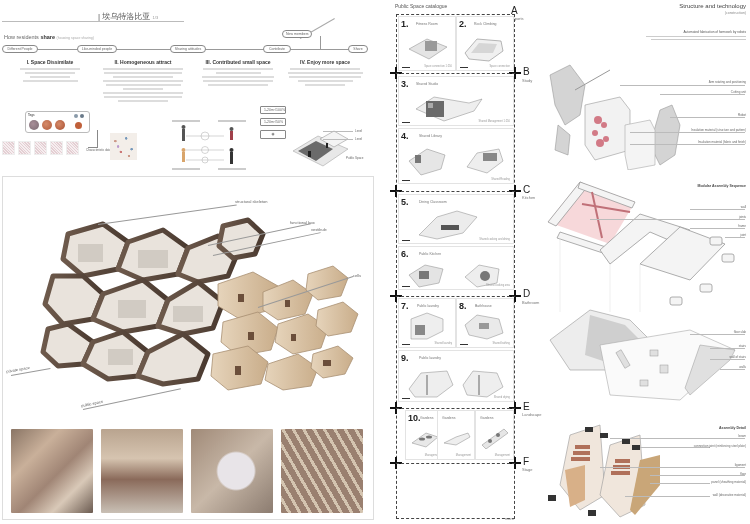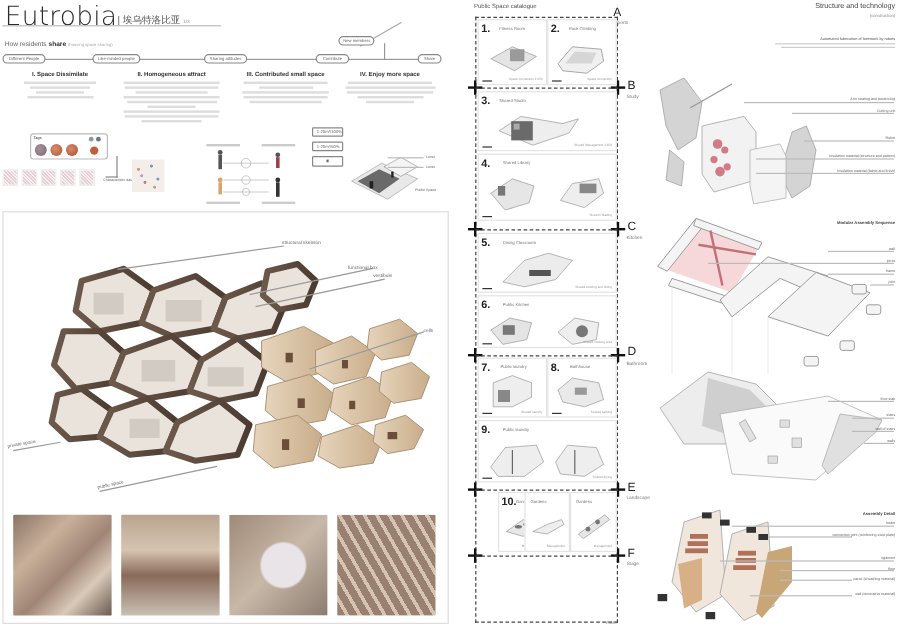--- a/index.html
+++ b/index.html
@@ -75,21 +75,20 @@
   .rt-note { right: 4px; top: 30px; width: 110px; font-size: 3.2px; color: #555; text-align: right; line-height: 4px; }
   .rt-note span { display: block; height: 1.5px; background: #ccc; margin: 1.5px 0 0 auto; }
   .callout-line { position: absolute; height: 1px; background: #bbb; }
   .callout-text { position: absolute; font-size: 3px; color: #666; text-align: right; white-space: nowrap; }
   .section-heading { position: absolute; font-size: 3.5px; color: #444; font-weight: bold; white-space: nowrap; }
 </style>
 </head>
 <body>
 
 <div id="left-panel" class="abs">
-  <div class="abs title">Eutrobia</div>
   <div class="abs title-sub">
     <span>| 埃乌特洛比亚</span>
     <span style="font-size:4px;color:#999">1/3</span>
   </div>
   <div class="abs title-rule"></div>
 
   <div class="abs share-heading">
     <span>How residents</span>
     <b>share</b>
     <span style="font-size:3.5px;color:#aaa">(housing space sharing)</span>
@@ -415,21 +414,21 @@
     <div class="cell-name" style="left:20px">Public laundry</div>
     <svg class="iso" style="left:8px;top:14px" width="100" height="34" viewBox="0 0 100 34">
         <polygon points="2,24 14,8 40,6 46,20 30,32 8,32" fill="#eee" stroke="#888" stroke-width="0.5"></polygon>
         <polygon points="56,20 66,6 90,8 96,22 80,32 60,30" fill="#eee" stroke="#888" stroke-width="0.5"></polygon>
         <line x1="20" y1="10" x2="20" y2="30" stroke="#666"></line>
         <line x1="72" y1="10" x2="72" y2="30" stroke="#666"></line>
       </svg>
     <div class="cell-scale"></div>
       <div class="cell-caption">Shared drying</div>
   </div>
-  <div class="cell" style="left:30px;top:410px;width:39px;height:50px">
+  <div class="cell" style="left:20px;top:410px;width:39px;height:50px">
     <div class="cell-num">10.</div>
     <div class="cell-name" style="left:14px">Gardens</div>
     <svg class="iso" style="left:4px;top:18px" width="30" height="20" viewBox="0 0 30 20">
         <polygon points="2,14 16,4 28,8 16,18" fill="#e8e8e8" stroke="#888" stroke-width="0.5"></polygon>
         <ellipse cx="12" cy="10" rx="3" ry="1.5" fill="#777"></ellipse>
         <ellipse cx="19" cy="8" rx="3" ry="1.5" fill="#777"></ellipse>
       </svg>
     <div class="cell-caption">Management</div>
   </div>
   <div class="cell" style="left:52px;top:410px;width:38px;height:50px">

